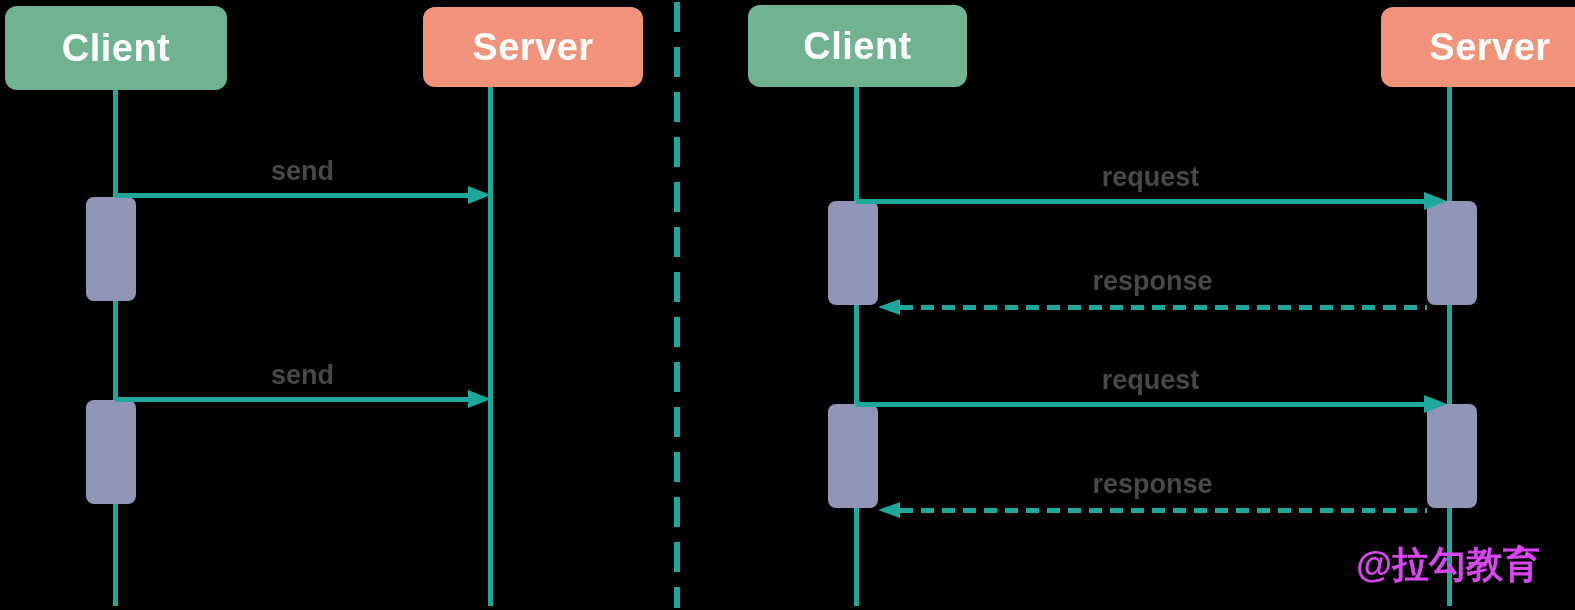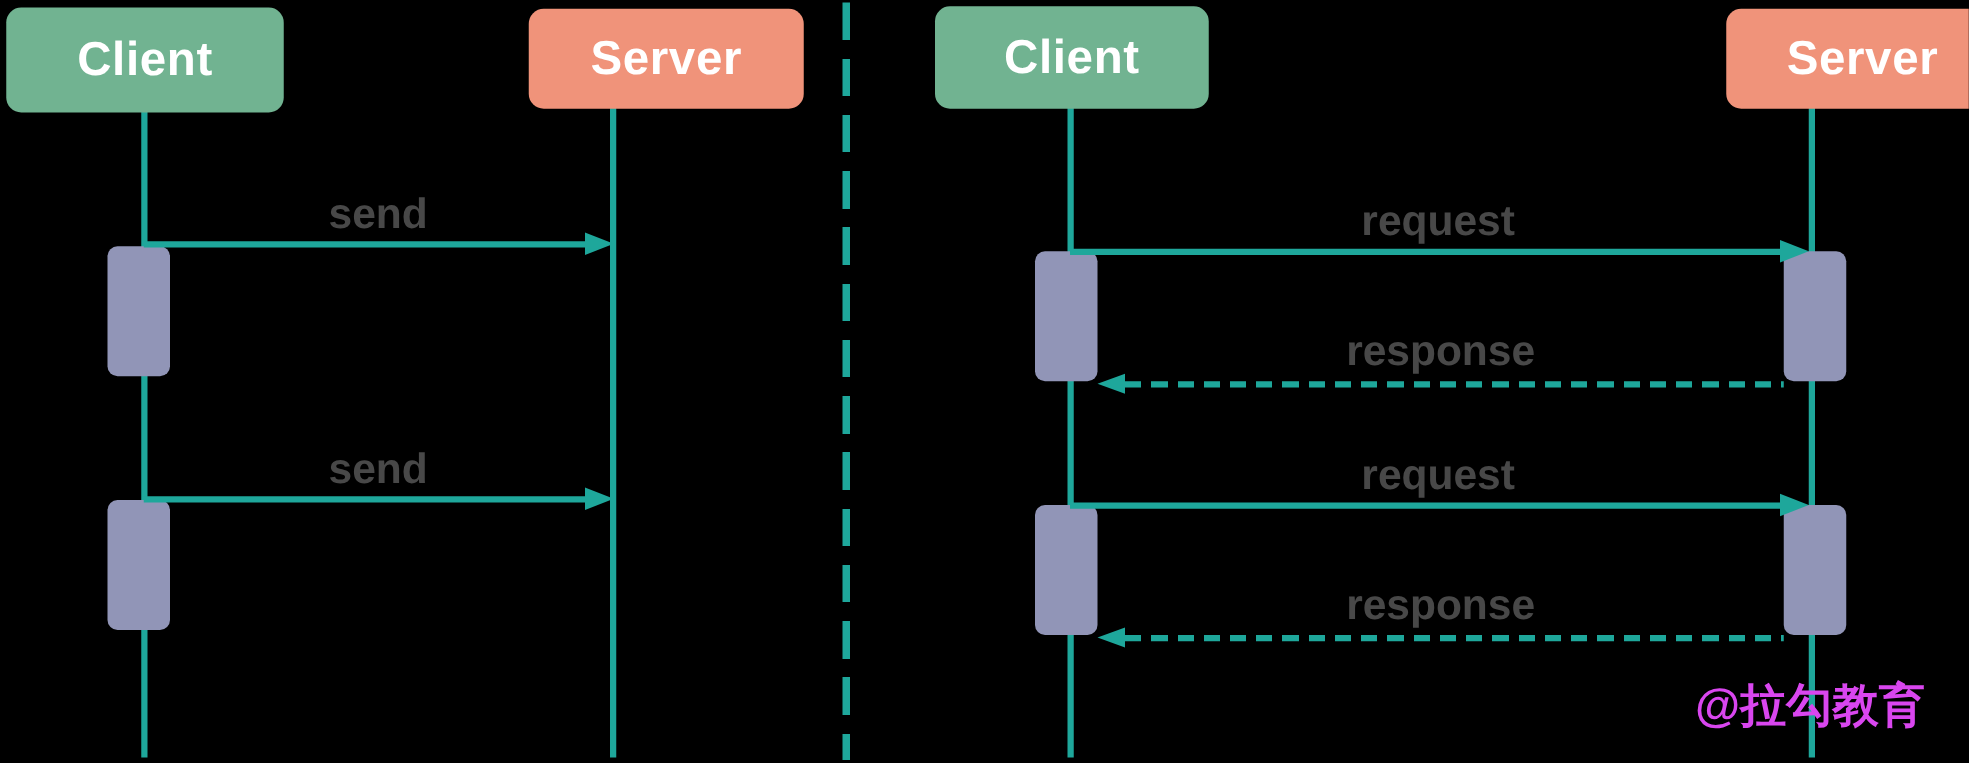--- a/index.html
+++ b/index.html
@@ -52,21 +52,21 @@
     position: absolute;
     width: 50px;
     border-radius: 8px;
     background: var(--activation, #9195b7);
     z-index: 2;
   }
   .msg-label {
     position: absolute;
     text-align: center;
     color: var(--message-text, #484848);
-    font-size: 34px;
+    font-size: 27px;
     font-weight: 600;
     line-height: 38px;
     z-index: 3;
   }
   .msg-line {
     position: absolute;
     height: 5px;
     background: var(--lifeline, #1ea79b);
     z-index: 3;
   }

